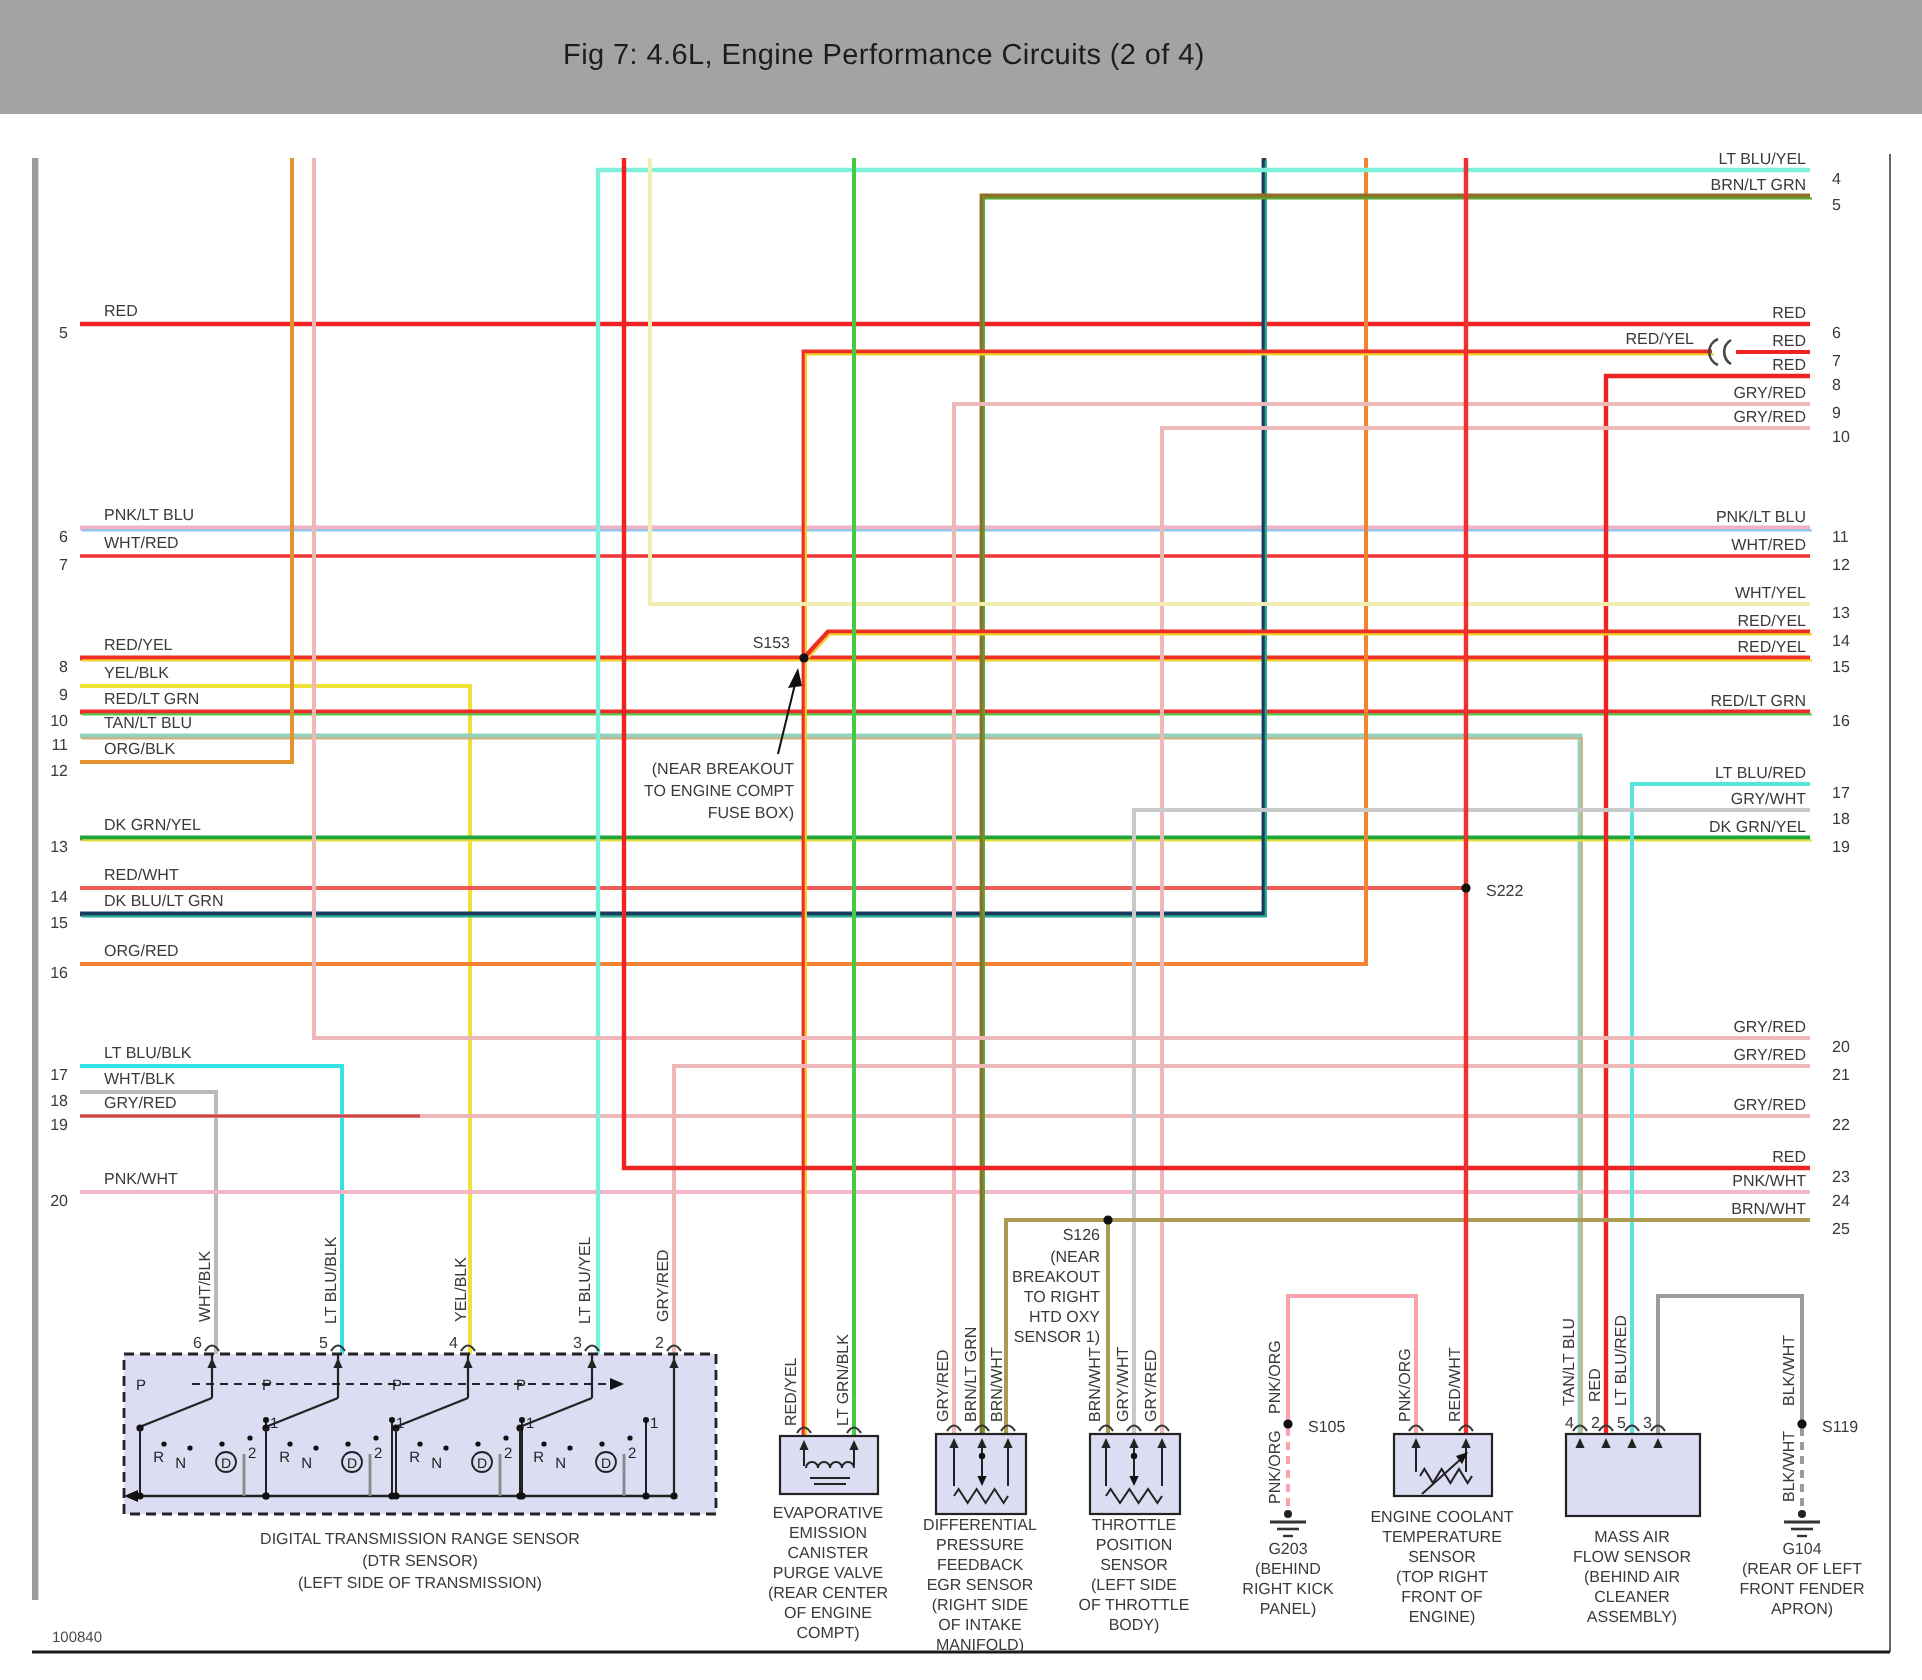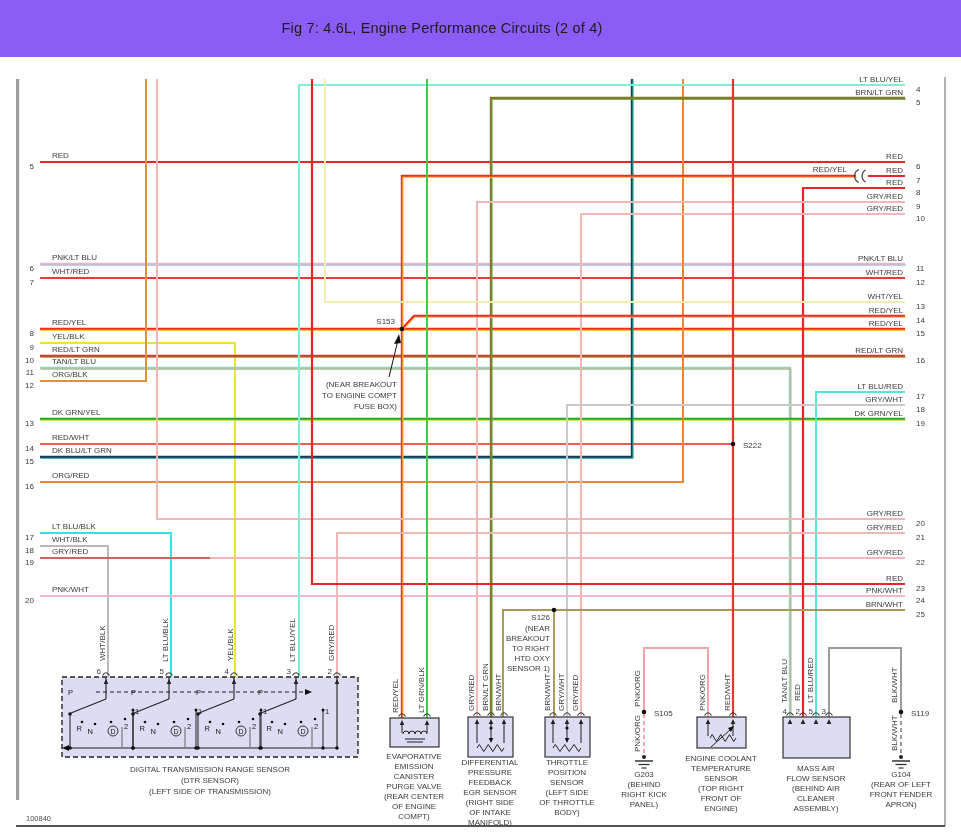--- a/index.html
+++ b/index.html
@@ -1,17 +1,17 @@
 <!DOCTYPE html>
 <html><head>
 <meta charset="utf-8">
 <style>
   html,body{margin:0;padding:0;}
   body{width:961px;height:840px;background:#ffffff;font-family:"Liberation Sans",sans-serif;position:relative;overflow:hidden;}
-  .titlebar{position:absolute;top:0;left:0;width:961px;height:57px;background:#8b5cf6;z-index:2;}
+  .titlebar{position:absolute;top:0;left:0;width:961px;height:57px;background:#a3a3a3;z-index:2;}
   .titlebar span{position:absolute;top:20px;left:0;width:884px;text-align:center;font-size:14.5px;color:#1c1c1c;letter-spacing:0.2px;}
   svg{position:absolute;top:0;left:0;width:961px;height:840px;z-index:1;}
   text{font-family:"Liberation Sans",sans-serif;}
 </style>
 </head>
 <body>
 
 <div class="titlebar">
   <span>Fig 7: 4.6L, Engine Performance Circuits (2 of 4)</span>
 </div>

